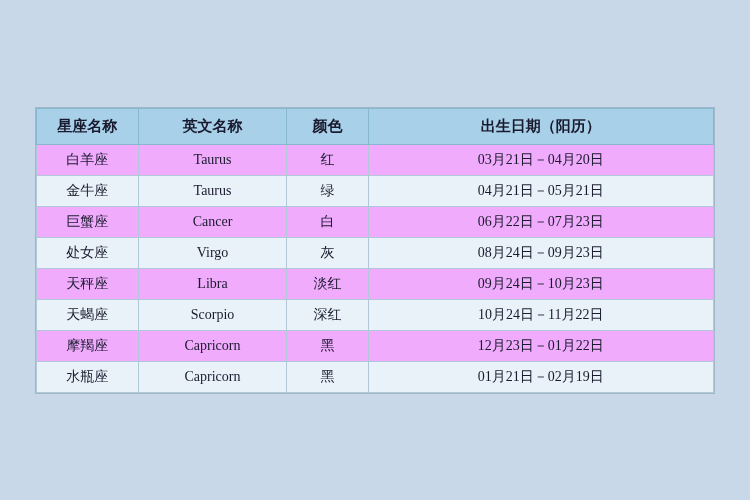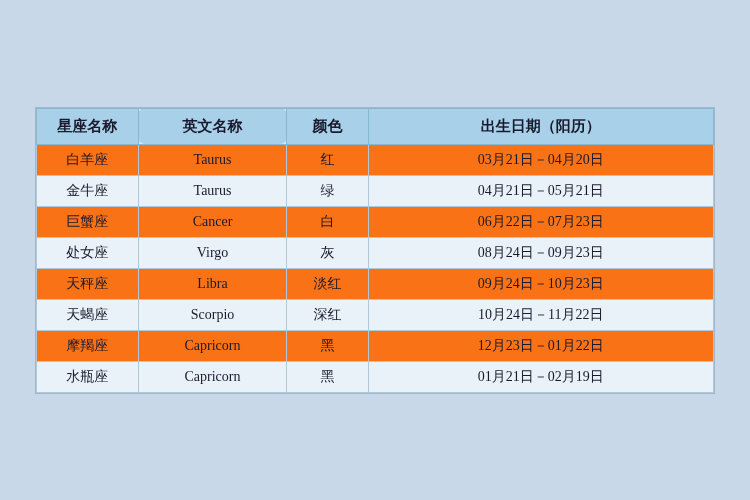--- a/index.html
+++ b/index.html
@@ -36,37 +36,37 @@
     thead th {
       border: 1px solid #88b8d0;
       padding: 8px 12px;
       text-align: center;
       font-size: 15px;
       font-weight: bold;
       color: #1a1a2e;
     }
 
     tbody tr {
-      background-color: #f97316;
+      background-color: #f0abfc;
     }
 
     tbody tr:nth-child(even) {
       background-color: #e8f2f8;
     }
 
     tbody td {
       border: 1px solid #b0c8d8;
       padding: 6px 12px;
       text-align: center;
       font-size: 14px;
       color: #1a1a2e;
     }
 
     .col-chinese { width: 15%; }
-    .col-english { width: 22%; border-radius: 7px; }
+    .col-english { width: 22%; }
     .col-color   { width: 12%; }
     .col-date    { width: 51%; }
   </style>
 </head>
 <body>
 
 <div class="table-container">
   <table>
     <thead>
       <tr>

